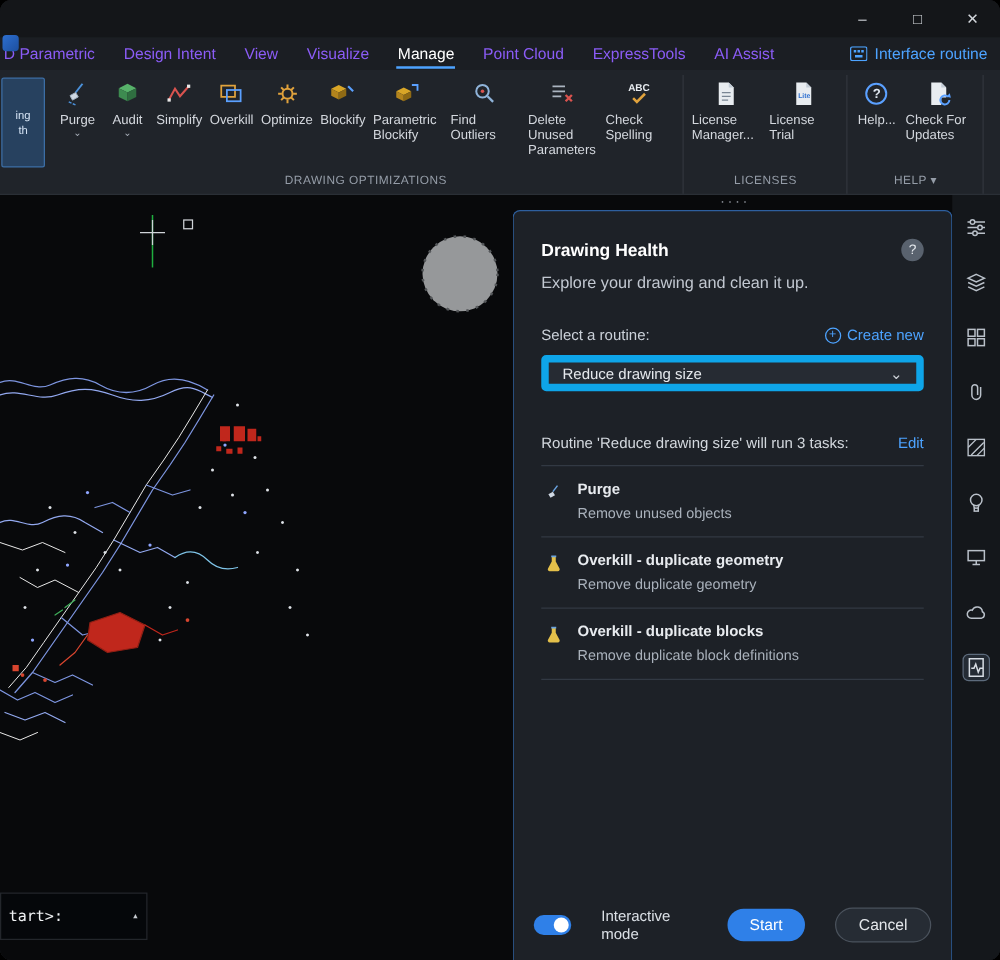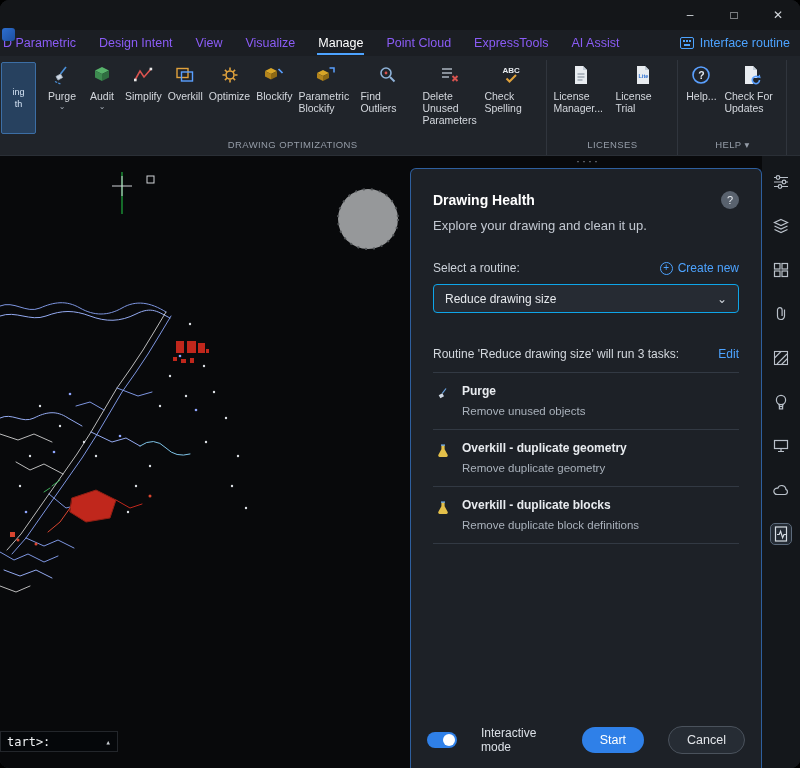--- a/index.html
+++ b/index.html
@@ -28,37 +28,37 @@
   .rbtn .rlabel { font-size:10.5px; line-height:1.15; color:#d4d8de; margin-top:3px; }
   .rbtn .rcaret { font-size:8px; color:#a7aeb8; height:9px; line-height:9px; }
   .glabel { text-align:center; font-size:9.5px; letter-spacing:.4px; color:#959da8; padding:4px 2px 5px 2px; white-space:nowrap; }
 
   
   .content { position:relative; height:612px; background:#15181c; }
   .canvas { position:absolute; left:0; top:0; right:38px; bottom:0; background:#08090b; }
   .canvas svg { display:block; }
 
   
-  .cmdbar { position:absolute; left:0; bottom:16px; width:118px; height:21px; background:#05070a; border:1px solid #23262b; display:flex; align-items:center; padding:0 6px; font-family:"DejaVu Sans Mono", monospace; font-size:12px; color:#f0f2f4; }
+  .cmdbar { position:absolute; left:0; bottom:16px; width:118px; height:38px; background:#05070a; border:1px solid #23262b; display:flex; align-items:center; padding:0 6px; font-family:"DejaVu Sans Mono", monospace; font-size:12px; color:#f0f2f4; }
   .cmdbar .expander { margin-left:auto; font-size:9px; color:#c8ccd1; }
 
   
   .drag-dots { position:absolute; top:0px; right:200px; color:#8a8f98; font-size:12px; letter-spacing:2px; line-height:10px; }
 
   
   .panel { position:absolute; right:38px; top:12px; bottom:0; width:352px; background:#1d2127; border:1px solid #2e5f9e; border-bottom:none; border-radius:6px 6px 0 0; display:flex; flex-direction:column; }
   .panel-body { padding:22px 22px 0 22px; flex:1; display:flex; flex-direction:column; overflow:hidden; }
   .panel-title-row { display:flex; align-items:center; }
   .panel-title { font-size:14px; font-weight:bold; color:#ffffff; }
   .help-circle { margin-left:auto; width:18px; height:18px; border-radius:50%; background:#59626e; color:#e3e7ec; font-size:11px; display:flex; align-items:center; justify-content:center; }
   .panel-subtitle { font-size:13px; color:#c2c8d1; margin-top:9px; }
   .routine-row { display:flex; align-items:center; margin-top:28px; font-size:12px; color:#ccd2da; }
   .create-new { margin-left:auto; color:#4da3ff; display:flex; align-items:center; gap:5px; }
   .plus-circle { width:13px; height:13px; border-radius:50%; border:1px solid #4da3ff; display:flex; align-items:center; justify-content:center; font-size:10px; line-height:1; }
-  .dropdown { margin-top:9px; height:29px; background:#262b33; border:1px solid #0ea5e9; border-radius:4px; display:flex; align-items:center; padding:0 11px; font-size:12px; color:#e6e9ed; }
+  .dropdown { margin-top:9px; height:29px; background:#262b33; border:6px solid #0ea5e9; border-radius:4px; display:flex; align-items:center; padding:0 11px; font-size:12px; color:#e6e9ed; }
   .dropdown .chev { margin-left:auto; color:#cfd4da; font-size:12px; }
   .tasks-heading-row { display:flex; align-items:center; margin-top:34px; font-size:12px; color:#d3d8de; padding-bottom:11px; border-bottom:1px solid #323943; }
   .edit-link { margin-left:auto; color:#4da3ff; }
   .task-row { display:flex; gap:11px; padding:11px 2px 12px 2px; border-bottom:1px solid #323943; }
   .task-icon { width:16px; height:16px; margin-top:2px; flex:none; }
   .task-name { font-size:12px; font-weight:bold; color:#e8ebef; }
   .task-desc { font-size:11.5px; color:#a9b1bb; margin-top:7px; }
   .panel-footer { display:flex; align-items:center; padding:13px 16px 14px 16px; gap:24px; }
   .toggle { width:30px; height:16px; border-radius:8px; background:#2f80e8; position:relative; flex:none; }
   .toggle .knob { position:absolute; right:2px; top:2px; width:12px; height:12px; border-radius:50%; background:#fff; }

